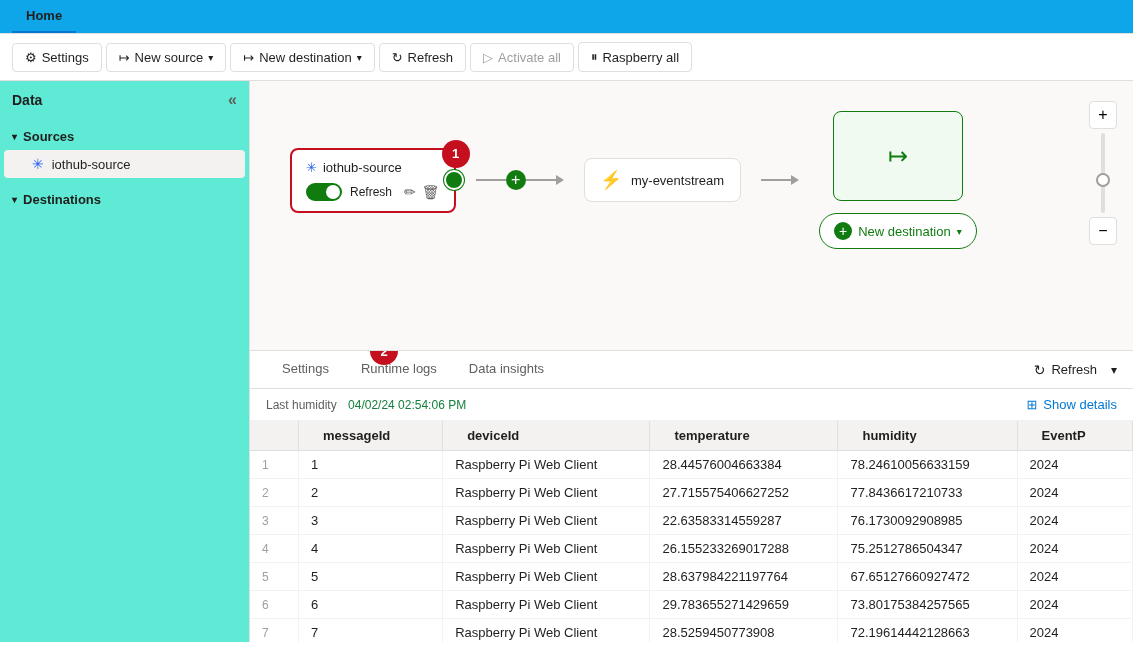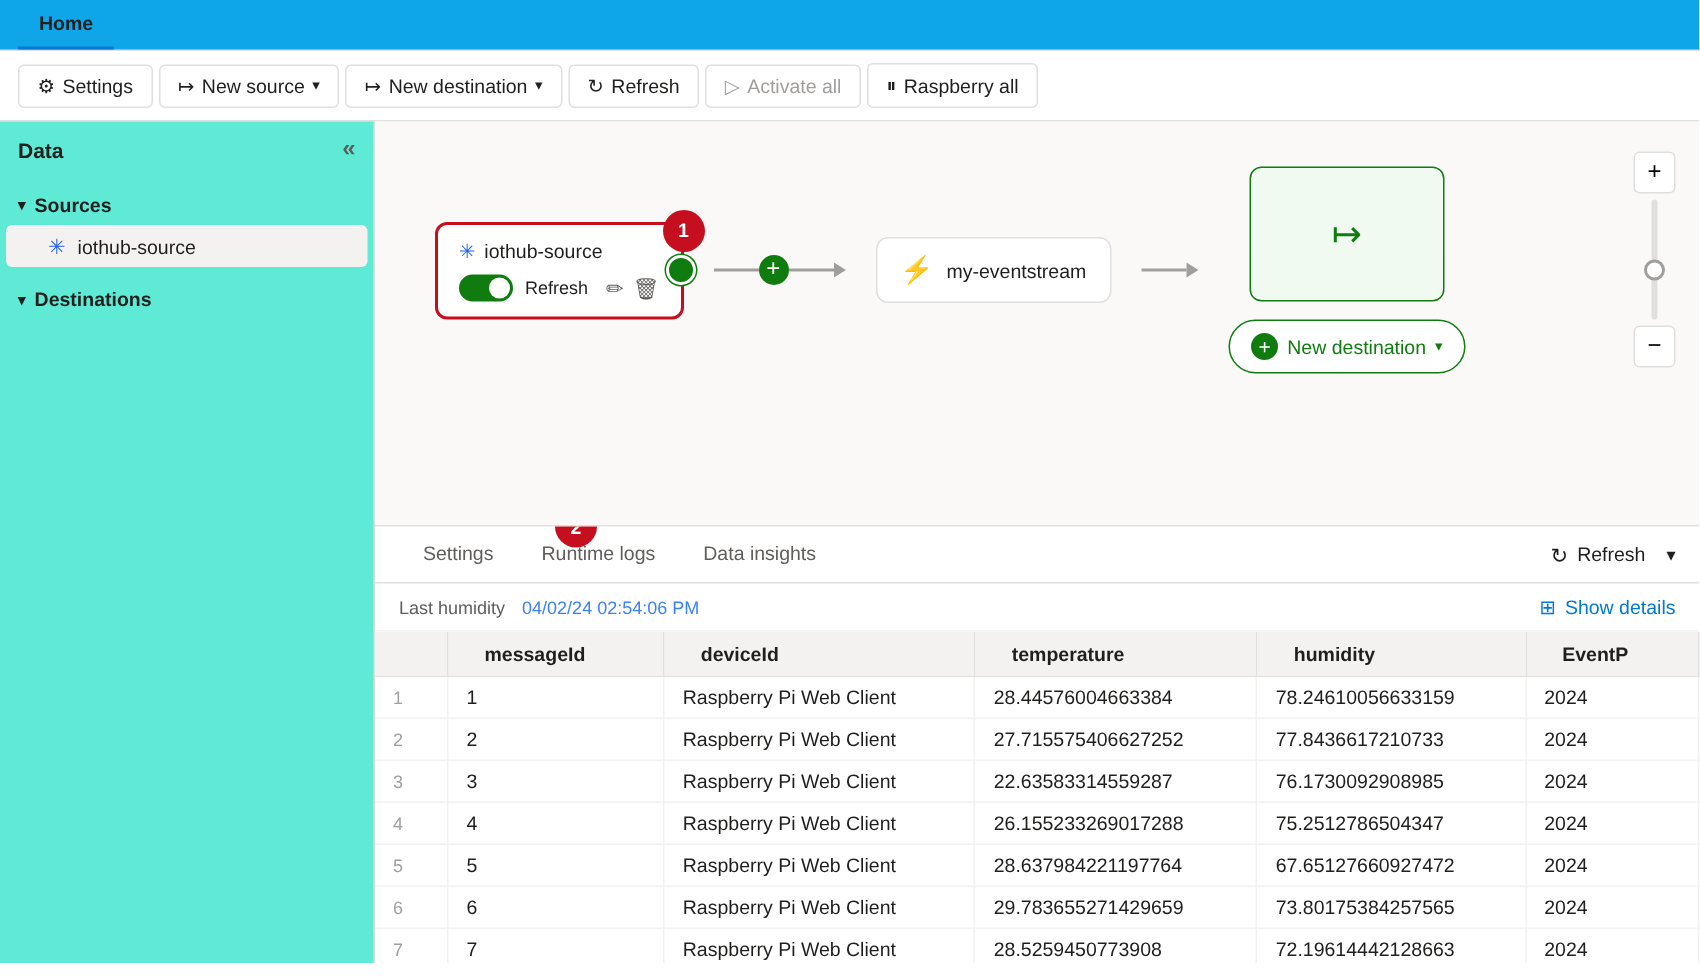--- a/index.html
+++ b/index.html
@@ -608,21 +608,21 @@
         <div class="panel-tab-refresh">
           <span class="panel-tab-refresh-icon">↻</span>
           <span>Refresh</span>
           <span class="panel-tab-expand">▾</span>
         </div>
       </div>
 
       <div class="data-toolbar">
         <div>
           <span>Last humidity</span>
-          <span style="margin-left:8px;font-weight:500;color:#3b82f6;">04/02/24 02:54:06 PM</span>
+          <span style="margin-left:8px;font-weight:500;color:#15803d;">04/02/24 02:54:06 PM</span>
         </div>
         <div class="show-details-btn">
           <span>⊞</span>
           <span>Show details</span>
         </div>
       </div>
 
       <div class="data-table-wrapper">
         <table class="data-table">
           <thead>

